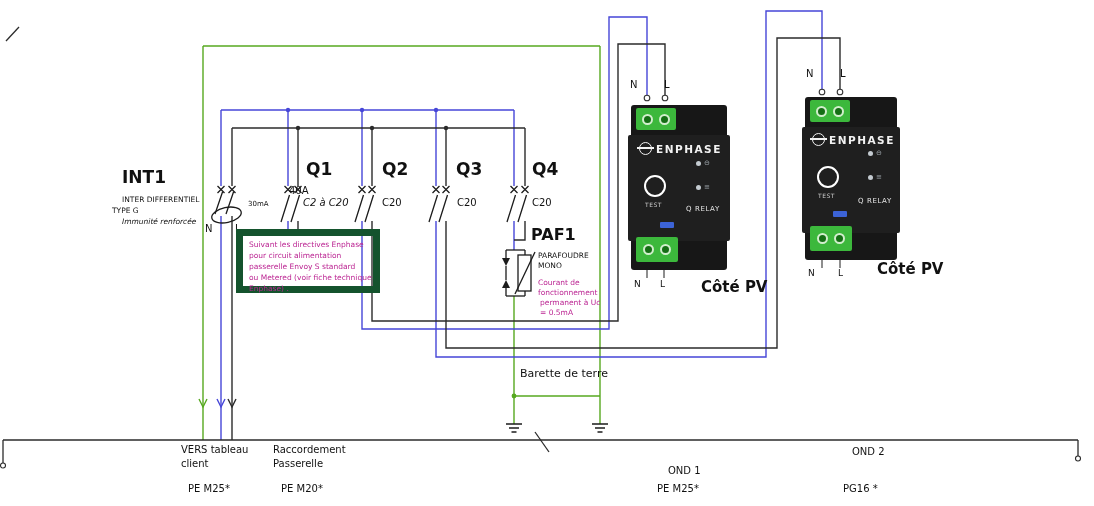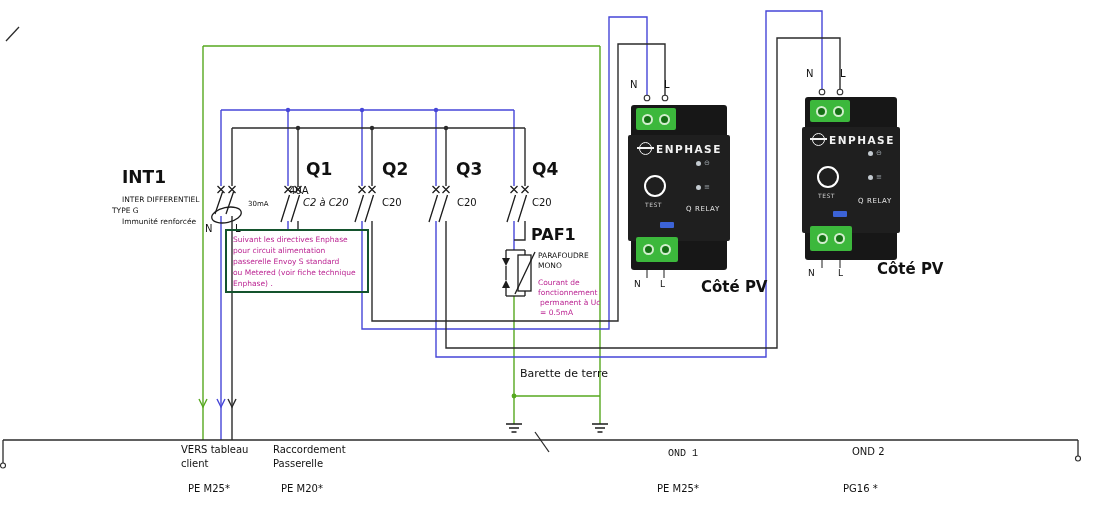--- a/index.html
+++ b/index.html
@@ -7,22 +7,22 @@
          font-family:"DejaVu Sans",sans-serif;color:#111;}
   #wires{position:absolute;left:0;top:0;}
   .lbl{position:absolute;white-space:nowrap;line-height:1.1;}
   .t-big{font-size:17px;font-weight:bold;}
   .t-mid{font-size:10px;}
   .t-sm{font-size:7.5px;}
   .t-tiny{font-size:7px;}
   .t-bold15{font-size:15px;font-weight:bold;}
   .t-bold16{font-size:16px;font-weight:bold;}
   .magenta{color:#bb2492;}
-  .note-box{position:absolute;left:225px;top:229px;width:144px;height:64px;
-            border:2px solid #14532d;padding:3px 0 0 6px;box-sizing:border-box;}
+  .note-box{position:absolute;left:236px;top:229px;width:144px;height:64px;
+            border:7px solid #14532d;padding:3px 0 0 6px;box-sizing:border-box;}
   .note-box div{font-size:7.5px;line-height:11px;}
 
   
   .device{position:absolute;}
   .dev-frame{position:absolute;left:3px;top:0;right:3px;bottom:0;background:#171717;border-radius:3px;}
   .dev-mid{position:absolute;left:0;top:30px;width:100%;height:106px;background:#1f1f1f;border-radius:2px;}
   .dev-conn{position:absolute;background:#3cb83c;border-radius:2px;display:flex;align-items:center;
             justify-content:space-evenly;}
   .screw{width:11px;height:11px;border-radius:50%;background:#156e15;border:2px solid #d2eecd;box-sizing:border-box;}
   .dev-logo{position:absolute;color:#f2f2f2;font-weight:bold;font-size:10.5px;letter-spacing:1.5px;
@@ -146,21 +146,21 @@
       <circle cx="665" cy="98" r="2.8" fill="#fff" stroke="#333" stroke-width="1.1"></circle>
       <circle cx="822" cy="92" r="2.8" fill="#fff" stroke="#333" stroke-width="1.1"></circle>
       <circle cx="840" cy="92" r="2.8" fill="#fff" stroke="#333" stroke-width="1.1"></circle>
       <path d="M647 270 V278 M664 270 V278 M822 260 V268 M840 260 V268" stroke="#444" stroke-width="1.2"></path>
     </g>
   </svg>
 
   <div class="lbl t-big" style="left:122px;top:168px;">INT1</div>
   <div class="lbl t-sm" style="left:122px;top:196px;">INTER DIFFERENTIEL</div>
   <div class="lbl t-sm" style="left:112px;top:207px;">TYPE G</div>
-  <div class="lbl t-sm" style="left:122px;top:218px;">Immunité renforcée</div>
+  <div class="lbl t-sm" style="left:122px;top:218px;font-style:italic;">Immunité renforcée</div>
   <div class="lbl t-mid" style="left:245px;top:185px;margin-left:44px;">40A</div>
   <div class="lbl t-tiny" style="left:248px;top:201px;">30mA</div>
   <div class="lbl t-mid" style="left:205px;top:223px;">N</div>
   <div class="lbl t-mid" style="left:235px;top:223px;">L</div>
 
   <div class="lbl t-big" style="left:306px;top:160px;">Q1</div>
   <div class="lbl t-mid" style="left:303px;top:197px;font-style:italic;">C2 à C20</div>
   <div class="lbl t-big" style="left:382px;top:160px;">Q2</div>
   <div class="lbl t-mid" style="left:382px;top:197px;">C20</div>
   <div class="lbl t-big" style="left:456px;top:160px;">Q3</div>
@@ -259,19 +259,19 @@
   <div class="lbl t-bold15" style="left:877px;top:261px;">Côté PV</div>
 
   <div class="lbl t-mid" style="left:181px;top:444px;">VERS tableau</div>
   <div class="lbl t-mid" style="left:181px;top:458px;">client</div>
   <div class="lbl t-mid" style="left:188px;top:483px;">PE M25*</div>
 
   <div class="lbl t-mid" style="left:273px;top:444px;">Raccordement</div>
   <div class="lbl t-mid" style="left:273px;top:458px;">Passerelle</div>
   <div class="lbl t-mid" style="left:281px;top:483px;">PE M20*</div>
 
-  <div class="lbl t-mid" style="left:668px;top:448px;font-family:Liberation Mono, monospace;">OND 1</div>
+  <div class="lbl t-mid" style="left:668px;top:465px;">OND 1</div>
   <div class="lbl t-mid" style="left:657px;top:483px;">PE M25*</div>
 
   <div class="lbl t-mid" style="left:852px;top:446px;">OND 2</div>
   <div class="lbl t-mid" style="left:843px;top:483px;">PG16 *</div>
 
 </div>
 
 </body></html>

